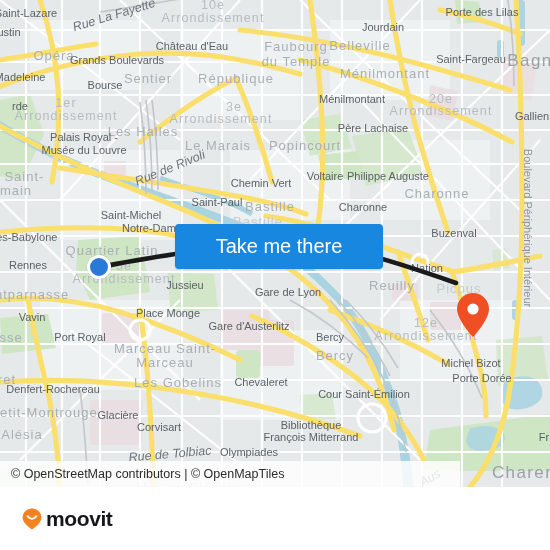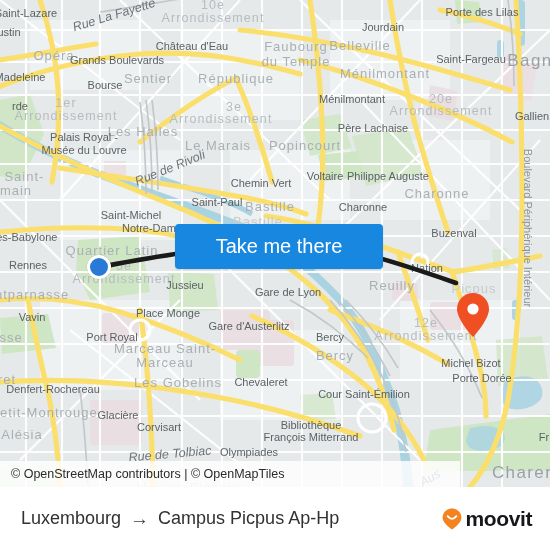--- a/index.html
+++ b/index.html
@@ -352,32 +352,32 @@
       <div class="lbl poi" style="left: 131px; top: 228px; transform: translate(-50%, -50%); z-index: 20; padding-left: 42px;">Notre-Dame</div>
       <div class="lbl faint" style="left: 258px; top: 221px; transform: translate(-50%, -50%); z-index: 20;">Bastille</div>
       <div class="lbl poi" style="left: 454px; top: 233px; transform: translate(-50%, -50%); z-index: 20;">Buzenval</div>
       <div class="lbl poi" style="left: 25px; top: 237px; transform: translate(-50%, -50%); z-index: 20;">res-Babylone</div>
       <div class="lbl place" style="left: 112px; top: 250px; transform: translate(-50%, -50%); z-index: 20;">Quartier Latin</div>
       <div class="lbl poi" style="left: 28px; top: 265px; transform: translate(-50%, -50%); z-index: 20;">Rennes</div>
       <div class="lbl vert" style="left: 528px; top: 228px; transform: translate(-50%, -50%) rotate(90deg); z-index: 20;">Boulevard Périphérique Intérieur</div>
       <div class="lbl district" style="left: 124px; top: 266px; transform: translate(-50%, -50%); z-index: 20;">5e</div>
       <div class="lbl district" style="left: 124px; top: 279px; transform: translate(-50%, -50%); z-index: 20;">Arrondissement</div>
       <div class="lbl poi" style="left: 427px; top: 268px; transform: translate(-50%, -50%); z-index: 20;">Nation</div>
-      <div class="lbl faint" style="left: 474px; top: 288px; transform: translate(-50%, -50%); z-index: 20;">Picpus</div>
+      <div class="lbl faint" style="left: 459px; top: 288px; transform: translate(-50%, -50%); z-index: 20;">Picpus</div>
       <div class="lbl place" style="left: 28px; top: 294px; transform: translate(-50%, -50%); z-index: 20;">ontparnasse</div>
       <div class="lbl poi" style="left: 185px; top: 285px; transform: translate(-50%, -50%); z-index: 20;">Jussieu</div>
       <div class="lbl poi" style="left: 288px; top: 292px; transform: translate(-50%, -50%); z-index: 20;">Gare de Lyon</div>
       <div class="lbl place" style="left: 392px; top: 285px; transform: translate(-50%, -50%); z-index: 20; text-align: center;">Reuilly</div>
       <div class="lbl poi" style="left: 32px; top: 317px; transform: translate(-50%, -50%); z-index: 20;">Vavin</div>
       <div class="lbl poi" style="left: 168px; top: 313px; transform: translate(-50%, -50%); z-index: 20;">Place Monge</div>
       <div class="lbl poi" style="left: 249px; top: 326px; transform: translate(-50%, -50%); z-index: 20;">Gare d'Austerlitz</div>
       <div class="lbl poi" style="left: 330px; top: 337px; transform: translate(-50%, -50%); z-index: 20;">Bercy</div>
       <div class="lbl district" style="left: 426px; top: 323px; transform: translate(-50%, -50%); z-index: 20;">12e</div>
       <div class="lbl district" style="left: 426px; top: 336px; transform: translate(-50%, -50%); z-index: 20;">Arrondissement</div>
-      <div class="lbl poi" style="left: 80px; top: 337px; transform: translate(-50%, -50%); z-index: 20; margin-left: 32px;">Port Royal</div>
+      <div class="lbl poi" style="left: 80px; top: 337px; transform: translate(-50%, -50%); z-index: 20;">Port Royal</div>
       <div class="lbl place" style="left: 7px; top: 337px; transform: translate(-50%, -50%); z-index: 20;">asse</div>
       <div class="lbl place" style="left: 165px; top: 348px; transform: translate(-50%, -50%); z-index: 20;">Marceau Saint-</div>
       <div class="lbl place" style="left: 165px; top: 362px; transform: translate(-50%, -50%); z-index: 20;">Marceau</div>
       <div class="lbl place" style="left: 335px; top: 355px; transform: translate(-50%, -50%); z-index: 20;">Bercy</div>
       <div class="lbl poi" style="left: 471px; top: 363px; transform: translate(-50%, -50%); z-index: 20;">Michel Bizot</div>
       <div class="lbl place" style="left: 178px; top: 382px; transform: translate(-50%, -50%); z-index: 20;">Les Gobelins</div>
       <div class="lbl poi" style="left: 261px; top: 382px; transform: translate(-50%, -50%); z-index: 20;">Chevaleret</div>
       <div class="lbl poi" style="left: 482px; top: 378px; transform: translate(-50%, -50%); z-index: 20;">Porte Dorée</div>
       <div class="lbl poi" style="left: 53px; top: 389px; transform: translate(-50%, -50%); z-index: 20;">Denfert-Rochereau</div>
       <div class="lbl place" style="left: 7px; top: 379px; transform: translate(-50%, -50%); z-index: 20;">ret</div>
@@ -390,25 +390,20 @@
       <div class="lbl poi" style="left: 311px; top: 437px; transform: translate(-50%, -50%); z-index: 20;">François Mitterrand</div>
       <div class="lbl poi" style="left: 544px; top: 437px; transform: translate(-50%, -50%); z-index: 20;">Fr</div>
       <div class="lbl street" style="left: 170px; top: 454px; transform: translate(-50%, -50%) rotate(-5deg); z-index: 20;">Rue de Tolbiac</div>
       <div class="lbl poi" style="left: 249px; top: 452px; transform: translate(-50%, -50%); z-index: 20;">Olympiades</div>
       <div class="lbl street" style="left: 430px; top: 478px; transform: translate(-50%, -50%) rotate(-30deg); z-index: 20;">Aus</div>
       <div class="lbl big" style="left: 524px; top: 473px; transform: translate(-50%, -50%); z-index: 20;">Charen</div>
       <div class="lbl faint" style="left: 190px; top: 487px; transform: translate(-50%, -50%); z-index: 20;">Maison-Blanche</div>
     </div>
 
   <div id="footer">
-    <div id="trip">
-      <span>Luxembourg</span>
-      <span class="arrow">→</span>
-      <span>Campus Picpus Ap-Hp</span>
-    </div>
     <div id="brand">
       <svg width="22" height="24" viewBox="0 0 22 24">
         <path d="M11 1.5 C 5.8 1.5 1.6 5.6 1.6 10.7 C 1.6 16.4 11 22.5 11 22.5 S 20.4 16.4 20.4 10.7 C 20.4 5.6 16.2 1.5 11 1.5 z" fill="#f58220"></path>
         <path d="M6.6 9.2 q4.4 5.2 8.8 0" fill="none" stroke="#ffffff" stroke-width="1.8" stroke-linecap="round"></path>
       </svg>
       <span class="word">moovit</span>
     </div>
   </div>
 
 </div>

